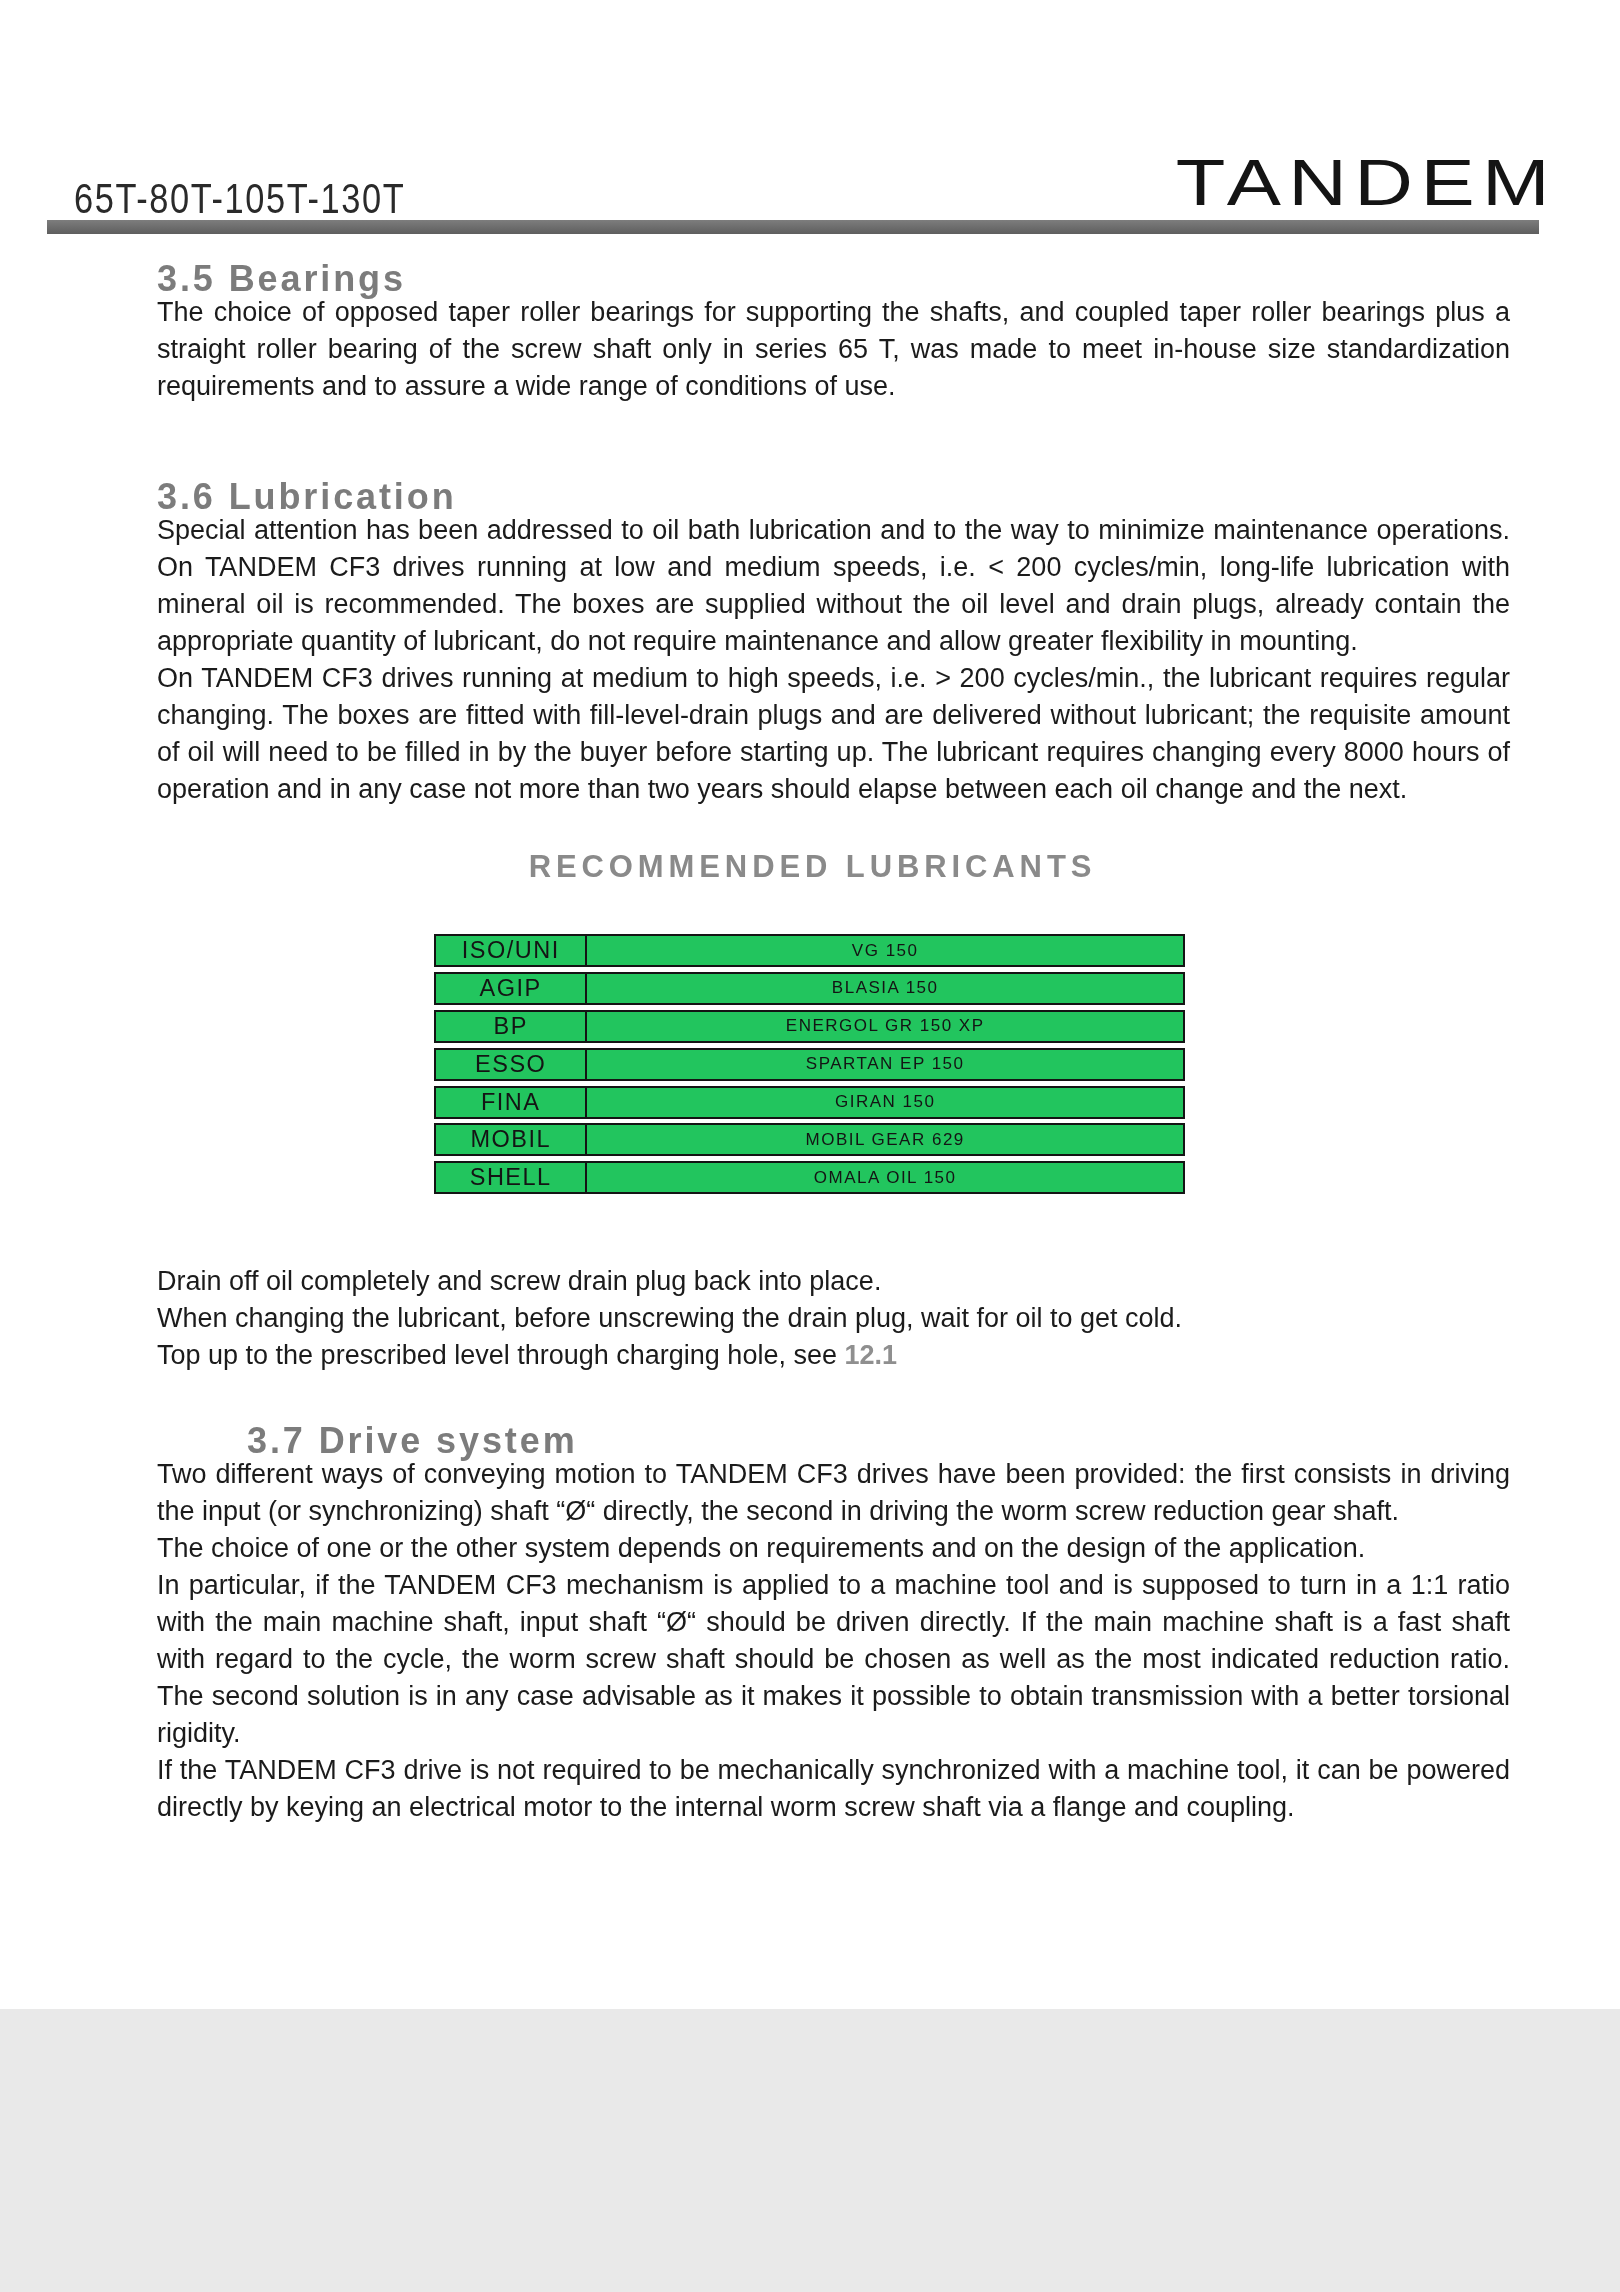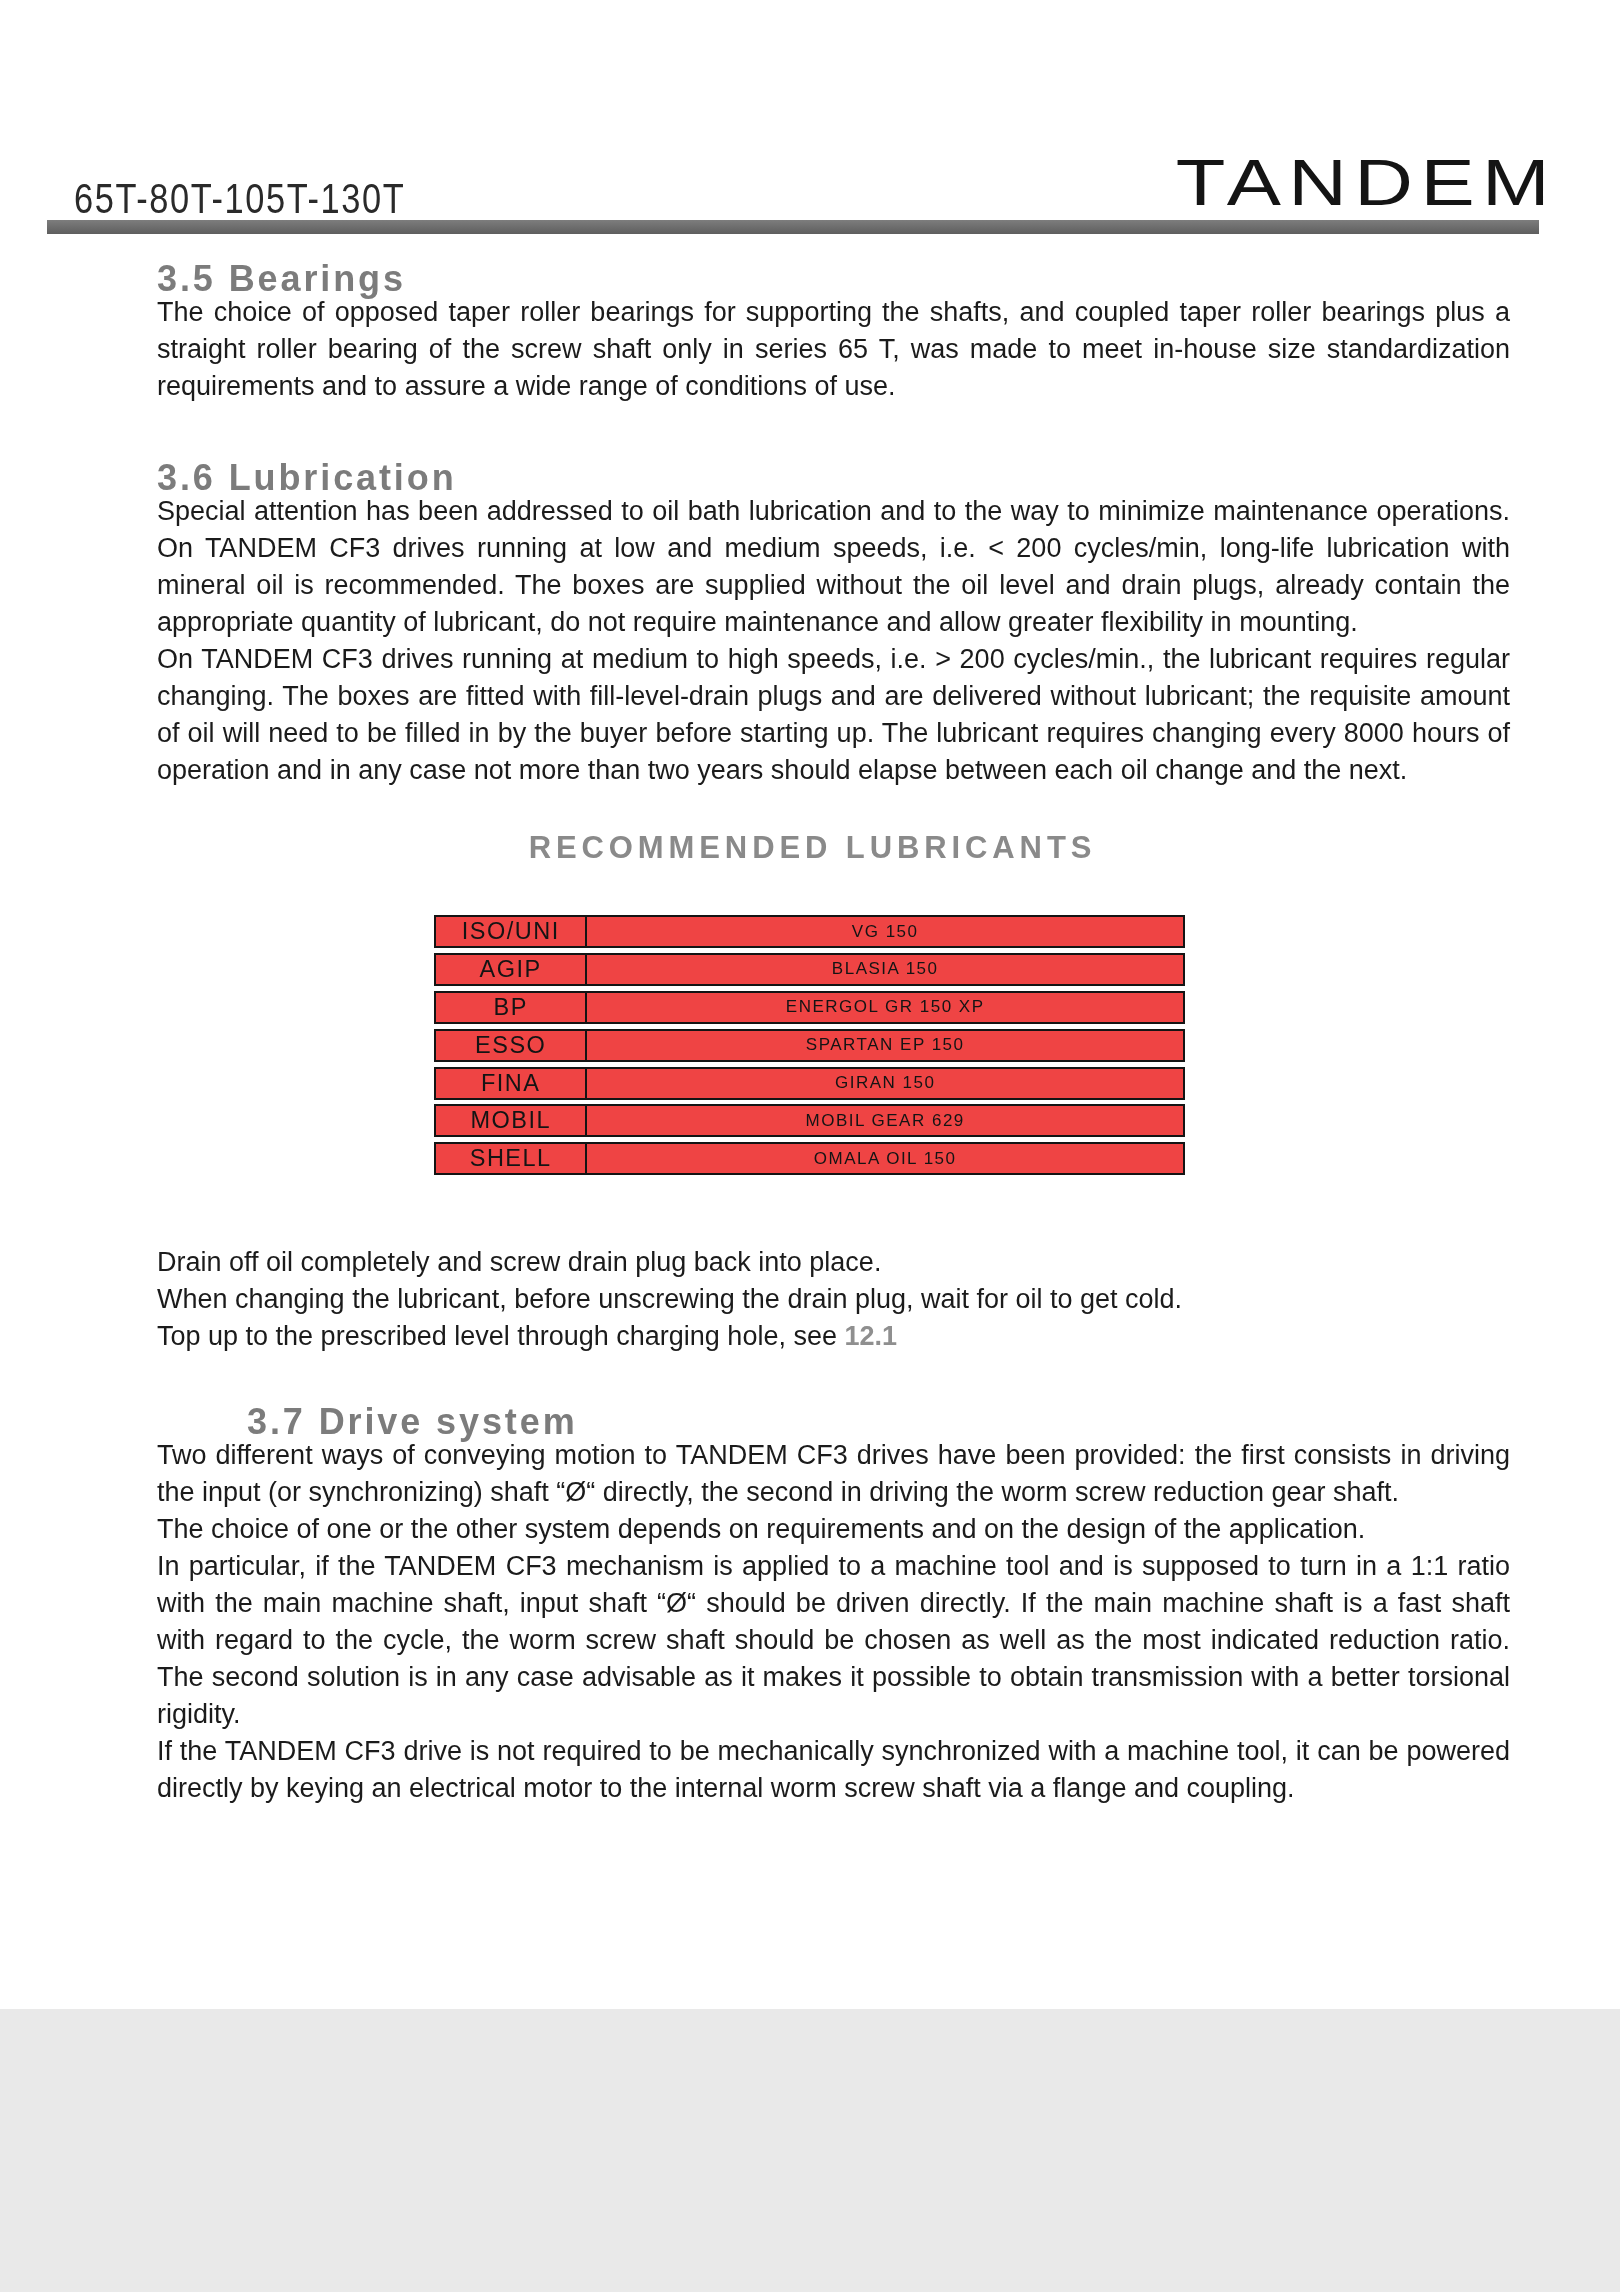--- a/index.html
+++ b/index.html
@@ -26,31 +26,31 @@
 
   
   .content { position:absolute; left:157px; top:0; width:1353px; }
   .sec-title {
     color:#7c7c7c; font-weight:bold; font-size:36px; line-height:31px;
     letter-spacing:2.9px; margin:0;
   }
   .content p { margin:0; font-size:27px; line-height:37px; text-align:justify; }
   .s35-title { margin-top:263px; }
   .s35-body  { margin-top:9.8px; }
-  .s36-title { margin-top:57px; }
+  .s36-title { margin-top:76px; }
   .s36-p1    { margin-top:11.8px; }
 
   .table-title {
     margin:41px 0 0 277px; width:757px; text-align:center; color:#8a8a8a;
     font-weight:bold; font-size:31px; letter-spacing:4.9px;
   }
   .lub-table {
     margin:49px 0 0 277px; width:751px; display:flex; flex-direction:column; gap:4.9px;
   }
-  .lub-row { display:flex; border:2.9px solid #141414; height:29px; background:#ef4444; }
+  .lub-row { display:flex; border:2.9px solid #141414; height:29px; background:#22c55e; }
   .lub-cell-brand {
     width:20%; border-right:2.9px solid #141414; display:flex; align-items:center;
     justify-content:center; font-size:23.5px; letter-spacing:1.5px; color:#141414;
   }
   .lub-cell-product {
     flex:1; display:flex; align-items:center; justify-content:center;
     font-size:17px; letter-spacing:1.5px; color:#141414;
   }
 
   .after-table { margin-top:69px; }

